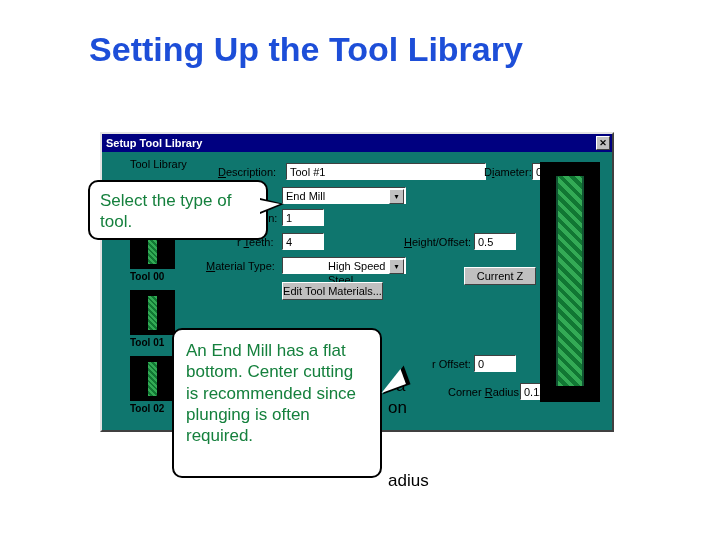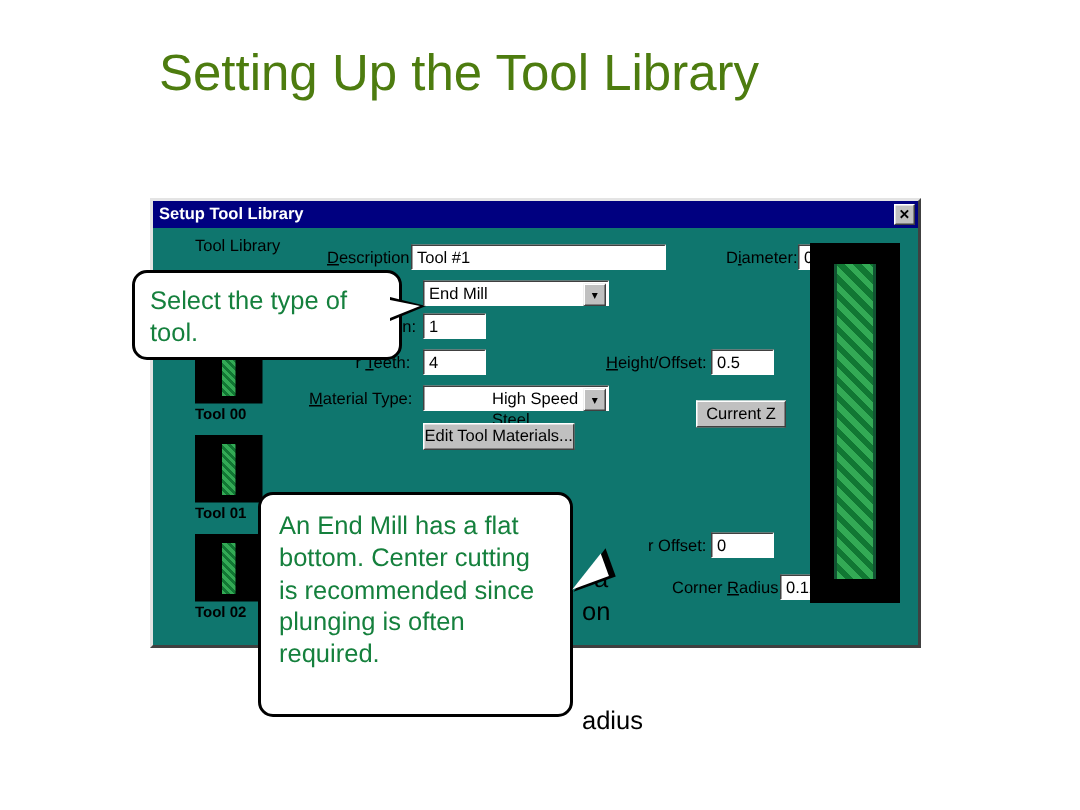--- a/index.html
+++ b/index.html
@@ -12,22 +12,22 @@
     position: relative;
     overflow: hidden;
   }
   .slide-title {
     position: absolute;
     top: 30px;
     left: 0;
     width: 612px;
     text-align: center;
     font-size: 34px;
-    font-weight: normal;
-    color: #4d7c0f;
+    font-weight: bold;
+    color: #1d4ed8;
   }
   .window {
     position: absolute;
     left: 100px;
     top: 132px;
     width: 514px;
     height: 300px;
     background: #0f766e;
     border-top: 2px solid #e4e4e4;
     border-left: 2px solid #e4e4e4;
@@ -200,21 +200,21 @@
     <span>Setup Tool Library</span>
     <div class="close-btn">✕</div>
   </div>
   <div class="win-body">
 
     <div class="label" style="left:28px; top:6px;">Tool Library</div>
 
     <div class="label" style="left:116px; top:14px;">
       <span class="underline-hotkey">D</span>escription:
     </div>
-    <div class="field" style="left:172px; top:11px; width:170px;">Tool #1</div>
+    <div class="field" style="left:184px; top:11px; width:200px;">Tool #1</div>
 
     <div class="label" style="left:382px; top:14px;">
       D<span class="underline-hotkey">i</span>ameter:
     </div>
     <div class="field" style="left:430px; top:11px; width:42px;">0.5</div>
 
     <div class="field combo" style="left:180px; top:35px; width:124px;">End Mill</div>
 
     <div class="label" style="left:138px; top:60px;">
       <span class="underline-hotkey">S</span>tation:
@@ -231,21 +231,21 @@
     </div>
     <div class="field" style="left:372px; top:81px; width:42px;">0.5</div>
 
     <div class="label" style="left:104px; top:108px;">
       <span class="underline-hotkey">M</span>aterial Type:
     </div>
     <div class="field combo" style="left:180px; top:105px; width:124px;padding-left:45px;">High Speed Steel</div>
 
     <div class="btn" style="left:180px; top:130px; width:101px;">Edit Tool Materials...</div>
 
-    <div class="btn" style="left:362px; top:115px; width:60px;text-align:center;">Current Z</div>
+    <div class="btn" style="left:362px; top:115px; width:72px;text-align:center;">Current Z</div>
 
     <div class="label" style="left:330px; top:206px;">r Offset:</div>
     <div class="field" style="left:372px; top:203px; width:42px;">0</div>
 
     <div class="label" style="left:346px; top:234px;">
       Corner <span class="underline-hotkey">R</span>adius:
     </div>
     <div class="field" style="left:418px; top:231px; width:42px;">0.125</div>
 
     <div class="tool-thumb" style="left:28px; top:72px;">

